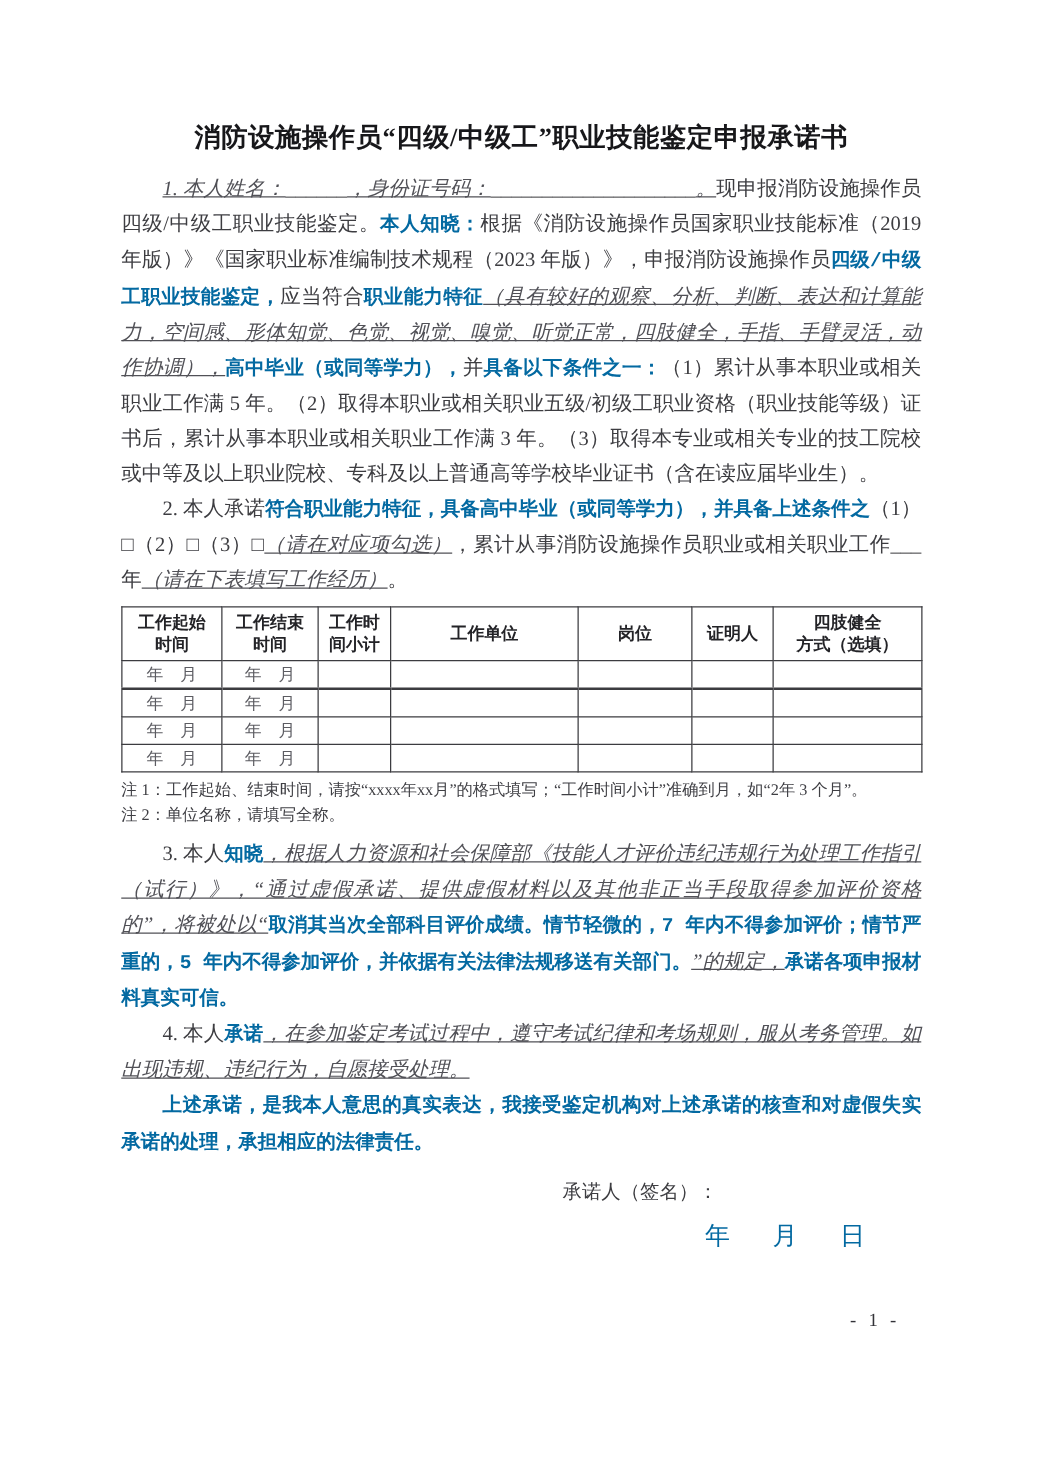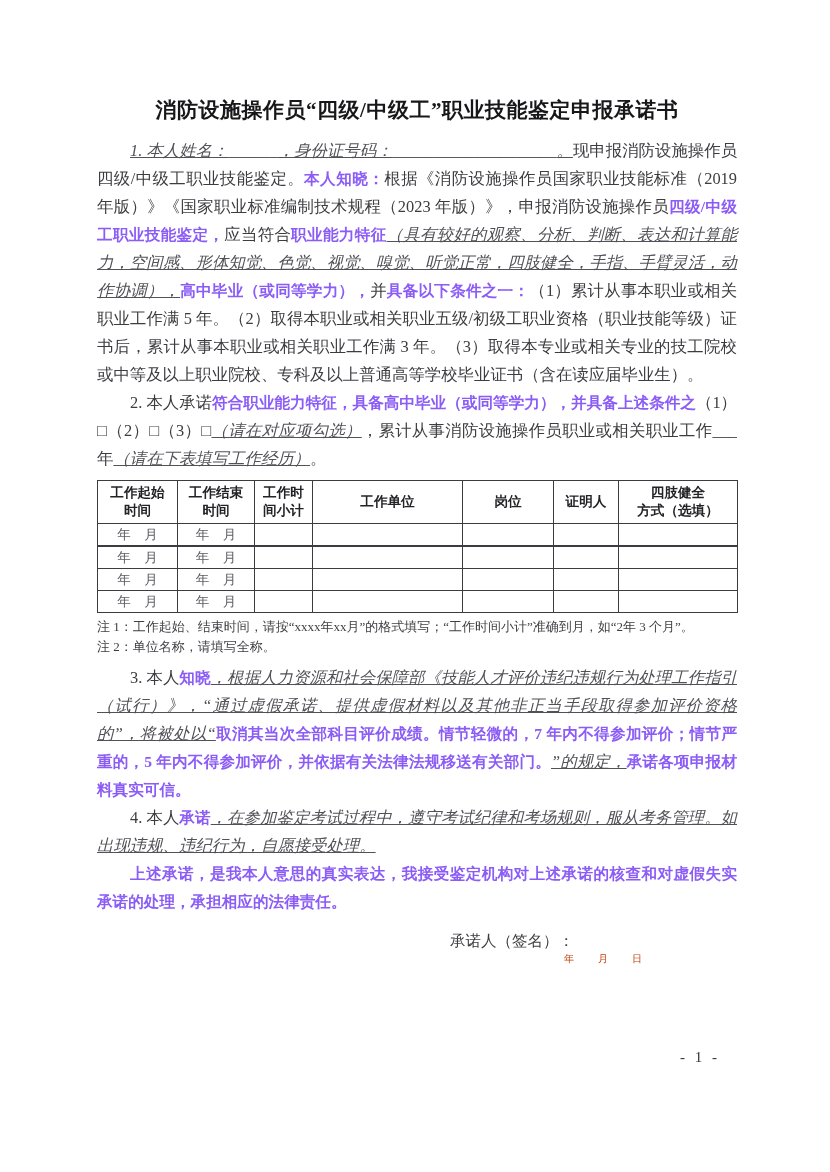--- a/index.html
+++ b/index.html
@@ -16,21 +16,21 @@
     font-family:"Liberation Serif","DejaVu Serif",serif;
   }
   .opening { font-size:15px; color:#4c4c52; font-style:italic; margin:0 0 6px 0; }
 
   .para {
     font-size:16.4px; line-height:28px; text-align:justify; text-indent:33px;
     margin:0; color:#3d3d41; word-break:break-all;
   }
   .para + .para { margin-top:0px; }
 
-  .b { font-weight:700; color:#8b5cf6; font-family:Liberation Serif, serif; font-size:15.6px; }
+  .b { font-weight:700; color:#0369a1; font-family:Liberation Mono, monospace; font-size:15.6px; }
   .k { font-style:italic; color:#515157;text-decoration:underline; }
 
   table.work-table {
     width:640px; border-collapse:collapse; table-layout:fixed; margin-top:7px;
   }
   table.work-table th {
     font-family:"Liberation Sans","DejaVu Sans",sans-serif;
     font-weight:700; font-size:13.6px; line-height:18px; color:#232327;
     border:1px solid #3c3c40; padding:3px 1px; white-space:pre-line; text-align:center;
     vertical-align:middle;
@@ -43,21 +43,21 @@
 
   .notes { margin-top:4px; }
   .note { display:flex; font-size:13px; line-height:20px; color:#3f3f44; }
   .note-label { white-space:pre; flex:0 0 auto; }
   .note-text { flex:1 1 auto; text-align:justify; }
   .note .b { font-size:12.6px; }
 
   .para.gap-top { margin-top:7px; }
 
   .sig-line { font-size:15.5px; color:#3d3d41; margin-top:15px; padding-left:353px; }
-  .date-line { font-size:10px; color:#c2410c; margin-top:0; padding-left:467px; letter-spacing:7px; }
+  .date-line { font-size:20px; color:#0369a1; margin-top:11px; padding-left:467px; letter-spacing:7px; }
 
   .page-number {
     position:absolute; left:680px; top:1049px; font-size:15px; color:#333338; letter-spacing:3px;
   }
 </style>
 </head>
 <body>
 
 <div class="page">
   <div class="content">

